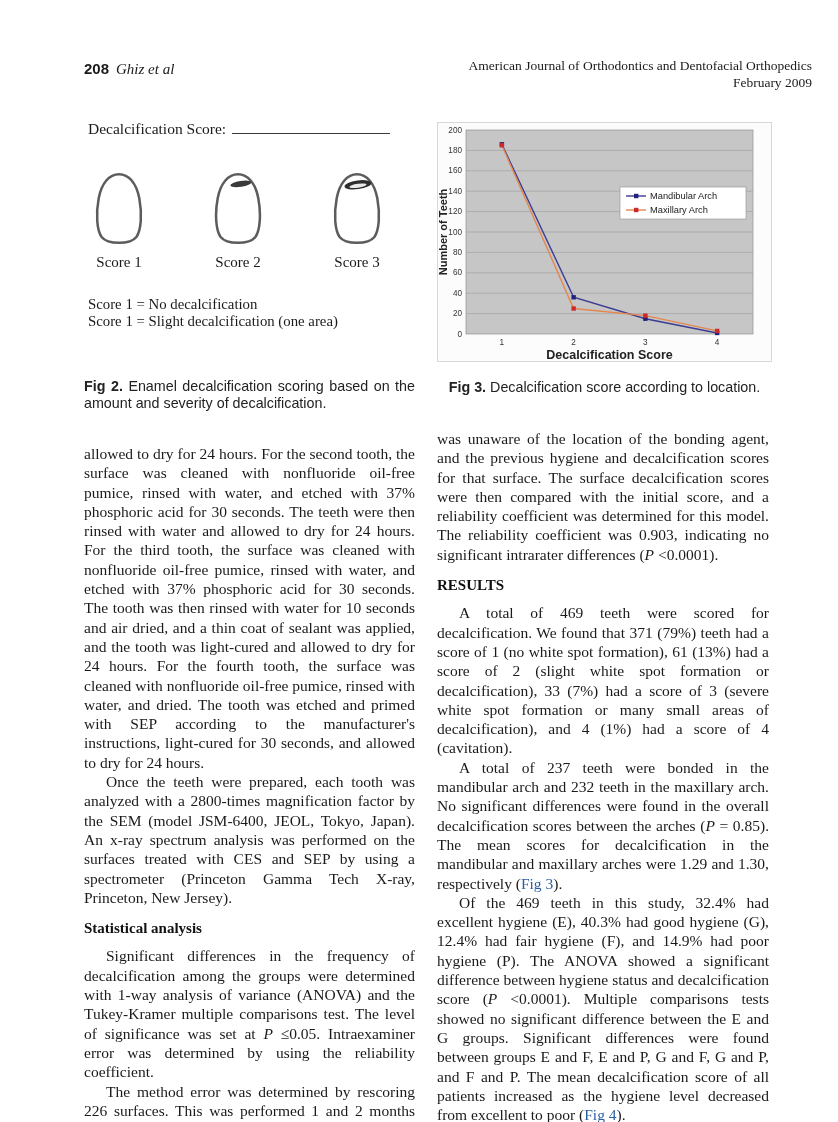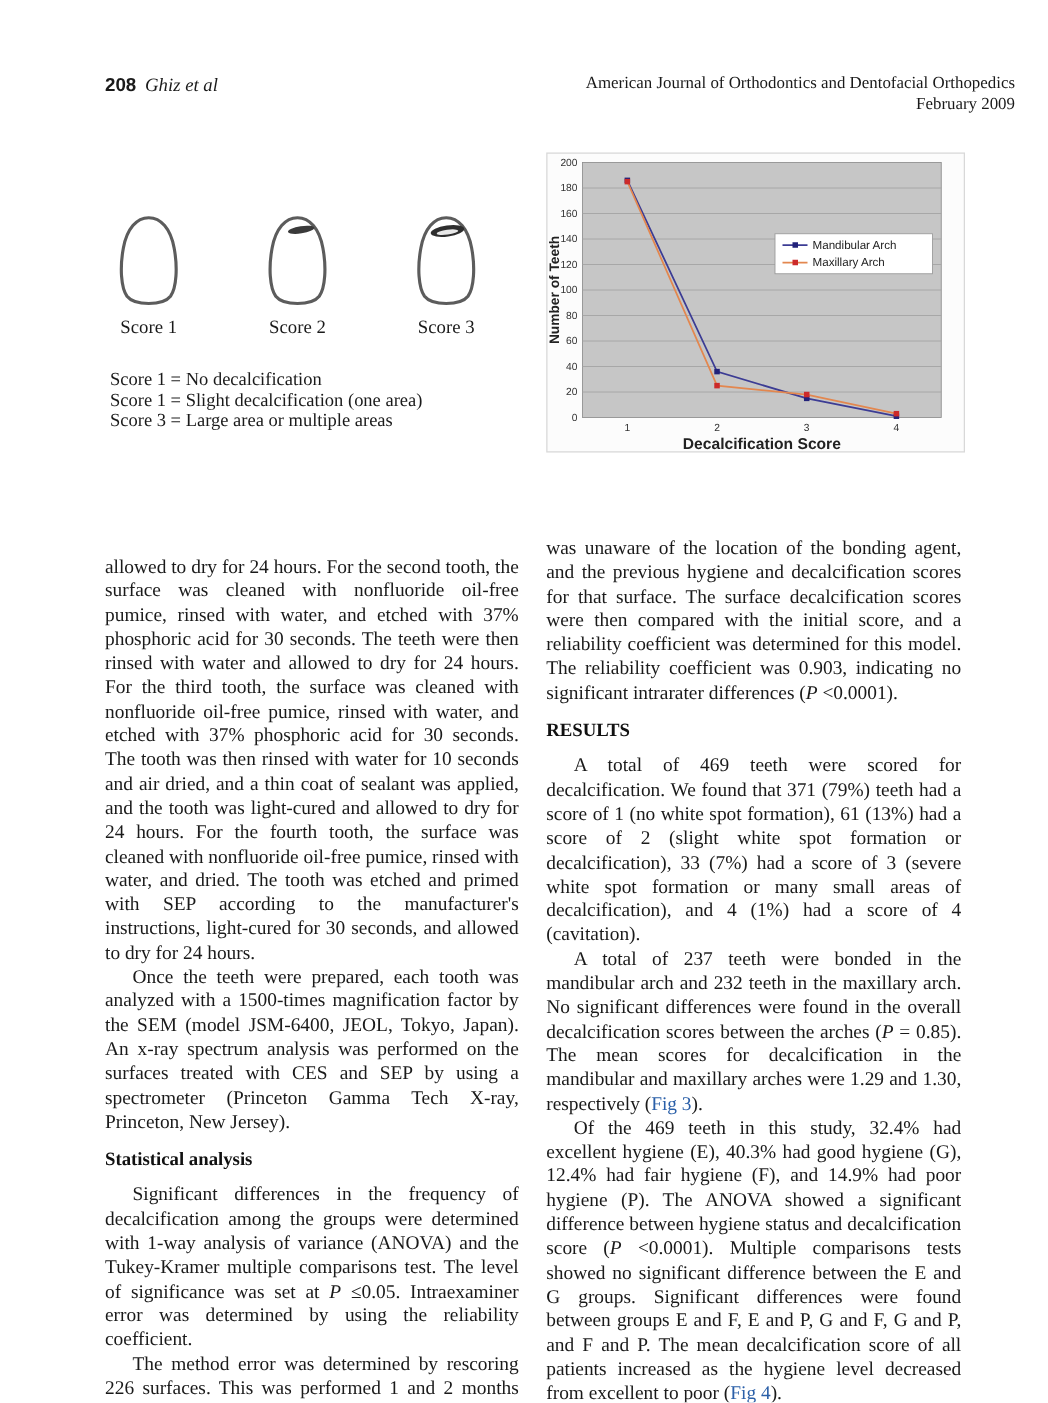--- a/index.html
+++ b/index.html
@@ -47,20 +47,23 @@
 <div class="page">
 
   <div class="hdr-left">
     <span class="hdr-folio">208</span><span class="hdr-authors">Ghiz et al</span>
   </div>
   <div class="hdr-right">
     <div>American Journal of Orthodontics and Dentofacial Orthopedics</div>
     <div>February 2009</div>
   </div>
 
+  <div class="fig2-label">
+    <span>Decalcification Score:</span><span class="blank-line"></span>
+  </div>
 
   <div class="teeth-row">
     <div class="tooth-fig">
       <svg width="58" height="76" viewBox="0 0 60 78">
         <path d="M30 4 C 20 4, 12 13, 9 29 C 6 45, 7 62, 12 69 C 16 74, 24 75, 30 75 C 36 75, 44 74, 48 69 C 53 62, 54 45, 51 29 C 48 13, 40 4, 30 4 Z" fill="#ffffff" stroke="#5c5c5c" stroke-width="2.6"></path>
       </svg>
       <div class="tooth-label">Score 1</div>
     </div>
     <div class="tooth-fig">
       <svg width="58" height="76" viewBox="0 0 60 78">
@@ -75,23 +78,25 @@
         <ellipse cx="31" cy="15" rx="14" ry="4.5" fill="#2e2e2e" transform="rotate(-8 31 15)"></ellipse>
         <ellipse cx="31" cy="16" rx="9" ry="2" fill="#e8e8e8" transform="rotate(-8 31 16)"></ellipse>
       </svg>
       <div class="tooth-label">Score 3</div>
     </div>
   </div>
 
   <div class="defs">
     <div>Score 1 = No decalcification</div>
     <div>Score 1 = Slight decalcification (one area)</div>
-    <div>Score 3 = Large area or multiple areas</div>
   </div>
 
+  <div class="caption fig2-caption">
+    <span class="cap-b">Fig 2.</span><span> Enamel decalcification scoring based on the amount and severity of decalcification.</span>
+  </div>
 
   <div class="chart-wrap">
     <svg id="chart" width="333" height="238">
         <rect x="28" y="7" width="287" height="204" fill="#c6c6c6" stroke="#8f8f8f" stroke-width="0.7"></rect>
         <text x="24" y="213.6" text-anchor="end" font-size="8.2" font-family="&quot;Liberation Sans&quot;,sans-serif" fill="#333">0</text>
         <line x1="28" y1="190.6" x2="315" y2="190.6" stroke="#a2a2a2" stroke-width="0.7"></line>
         <text x="24" y="193.2" text-anchor="end" font-size="8.2" font-family="&quot;Liberation Sans&quot;,sans-serif" fill="#333">20</text>
         <line x1="28" y1="170.2" x2="315" y2="170.2" stroke="#a2a2a2" stroke-width="0.7"></line>
         <text x="24" y="172.79999999999998" text-anchor="end" font-size="8.2" font-family="&quot;Liberation Sans&quot;,sans-serif" fill="#333">40</text>
         <line x1="28" y1="149.8" x2="315" y2="149.8" stroke="#a2a2a2" stroke-width="0.7"></line>
@@ -127,24 +132,27 @@
         <text x="171.5" y="236" text-anchor="middle" font-size="12.5" font-weight="bold" font-family="&quot;Liberation Sans&quot;,sans-serif" fill="#222">Decalcification Score</text>
         <rect x="182" y="64" width="126" height="32" fill="#ffffff" stroke="#9a9a9a" stroke-width="0.7"></rect>
         <line x1="188" y1="73" x2="208" y2="73" stroke="#3c3c94" stroke-width="1.4"></line>
         <rect x="196" y="70.8" width="4.4" height="4.4" fill="#22227a"></rect>
         <text x="212" y="76.2" font-size="9.3" font-family="&quot;Liberation Sans&quot;,sans-serif" fill="#222">Mandibular Arch</text>
         <line x1="188" y1="87" x2="208" y2="87" stroke="#e3874f" stroke-width="1.4"></line>
         <rect x="196" y="84.8" width="4.4" height="4.4" fill="#cc2a2a"></rect>
         <text x="212" y="90.2" font-size="9.3" font-family="&quot;Liberation Sans&quot;,sans-serif" fill="#222">Maxillary Arch</text>
       </svg>
   </div>
+  <div class="caption fig3-caption">
+    <span class="cap-b">Fig 3.</span><span> Decalcification score according to location.</span>
+  </div>
 
   <div class="col col-left" id="col-left">
       <p class=""><span>allowed to dry for 24 hours. For the second tooth, the surface was cleaned with nonfluoride oil-free pumice, rinsed with water, and etched with 37% phosphoric acid for 30 seconds. The teeth were then rinsed with water and allowed to dry for 24 hours. For the third tooth, the surface was cleaned with nonfluoride oil-free pumice, rinsed with water, and etched with 37% phosphoric acid for 30 seconds. The tooth was then rinsed with water for 10 seconds and air dried, and a thin coat of sealant was applied, and the tooth was light-cured and allowed to dry for 24 hours. For the fourth tooth, the surface was cleaned with nonfluoride oil-free pumice, rinsed with water, and dried. The tooth was etched and primed with SEP according to the manufacturer's instructions, light-cured for 30 seconds, and allowed to dry for 24 hours.</span></p>
-      <p class="indent"><span>Once the teeth were prepared, each tooth was analyzed with a 1500-times magnification factor by the SEM (model JSM-6400, JEOL, Tokyo, Japan). An x-ray spectrum analysis was performed on the surfaces treated with CES and SEP by using a spectrometer (Princeton Gamma Tech X-ray, Princeton, New Jersey).</span></p>
+      <p class="indent"><span>Once the teeth were prepared, each tooth was analyzed with a 2800-times magnification factor by the SEM (model JSM-6400, JEOL, Tokyo, Japan). An x-ray spectrum analysis was performed on the surfaces treated with CES and SEP by using a spectrometer (Princeton Gamma Tech X-ray, Princeton, New Jersey).</span></p>
       <div class="section-heading">Statistical analysis</div>
       <p class="indent"><span>Significant differences in the frequency of decalcification among the groups were determined with 1-way analysis of variance (ANOVA) and the Tukey-Kramer multiple comparisons test. The level of significance was set at </span><span class="it">P</span><span> ≤0.05. Intraexaminer error was determined by using the reliability coefficient.</span></p>
       <p class="indent"><span>The method error was determined by rescoring 226 surfaces. This was performed 1 and 2 months after the initial decalcification scoring. The examiner (M.A.G.)</span></p>
     </div>
   <div class="col col-right" id="col-right">
       <p class=""><span>was unaware of the location of the bonding agent, and the previous hygiene and decalcification scores for that surface. The surface decalcification scores were then compared with the initial score, and a reliability coefficient was determined for this model. The reliability coefficient was 0.903, indicating no significant intrarater differences (</span><span class="it">P</span><span> &lt;0.0001).</span></p>
       <div class="section-heading">RESULTS</div>
       <p class="indent"><span>A total of 469 teeth were scored for decalcification. We found that 371 (79%) teeth had a score of 1 (no white spot formation), 61 (13%) had a score of 2 (slight white spot formation or decalcification), 33 (7%) had a score of 3 (severe white spot formation or many small areas of decalcification), and 4 (1%) had a score of 4 (cavitation).</span></p>
       <p class="indent"><span>A total of 237 teeth were bonded in the mandibular arch and 232 teeth in the maxillary arch. No significant differences were found in the overall decalcification scores between the arches (</span><span class="it">P</span><span> = 0.85). The mean scores for decalcification in the mandibular and maxillary arches were 1.29 and 1.30, respectively (</span><span style="color: rgb(42, 95, 168);">Fig 3</span><span>).</span></p>
       <p class="indent"><span>Of the 469 teeth in this study, 32.4% had excellent hygiene (E), 40.3% had good hygiene (G), 12.4% had fair hygiene (F), and 14.9% had poor hygiene (P). The ANOVA showed a significant difference between hygiene status and decalcification score (</span><span class="it">P</span><span> &lt;0.0001). Multiple comparisons tests showed no significant difference between the E and G groups. Significant differences were found between groups E and F, E and P, G and F, G and P, and F and P. The mean decalcification score of all patients increased as the hygiene level decreased from excellent to poor (</span><span style="color: rgb(42, 95, 168);">Fig 4</span><span>).</span></p>

